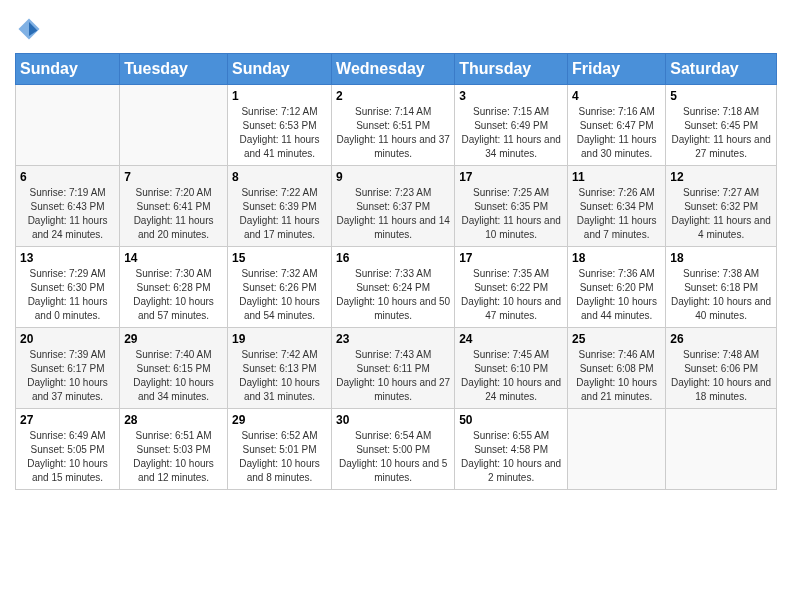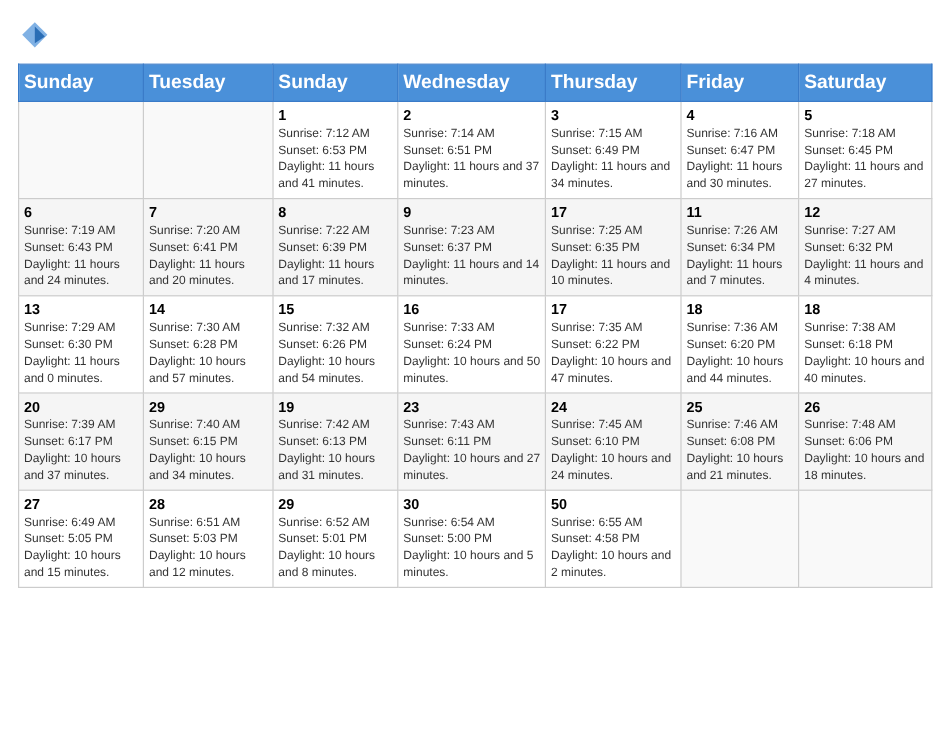--- a/index.html
+++ b/index.html
@@ -65,20 +65,21 @@
     .day-num {
       font-weight: bold;
       font-size: 12px;
       display: block;
       margin-bottom: 2px;
     }
     .day-info {
       font-size: 10px;
       color: #333;
       line-height: 1.4;
+      text-align: center;
     }
     .empty-cell {
       background: #f9f9f9;
     }
   </style>
 </head>
 <body>
 
 <div class="header">
   <div class="logo">

